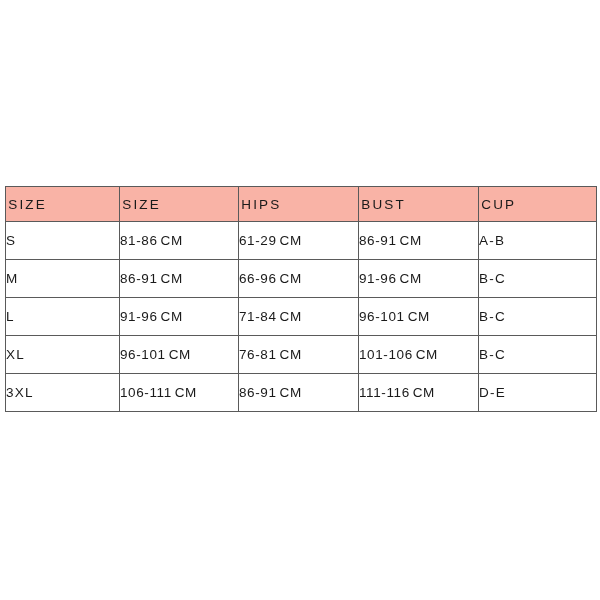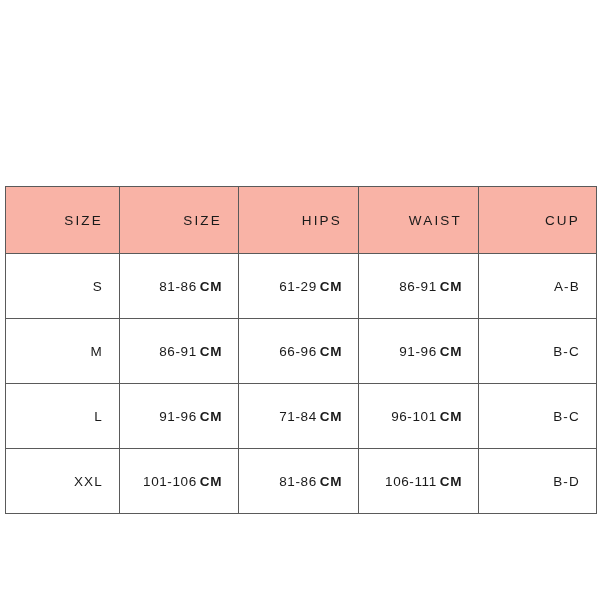--- a/index.html
+++ b/index.html
@@ -33,23 +33,23 @@
 
   table.size-chart col.c-size  { width: 114px; }
   table.size-chart col.c-bust  { width: 119px; }
   table.size-chart col.c-waist { width: 120px; }
   table.size-chart col.c-hips  { width: 120px; }
   table.size-chart col.c-cup   { width: 118px; }
 
   table.size-chart th,
   table.size-chart td {
     border: 1px solid #5a5a5a;
-    text-align: right;
+    text-align: left;
     vertical-align: middle;
-    padding: 16px;
+    padding: 0;
     color: #1a1a1a;
     font-weight: normal;
   }
 
   table.size-chart thead th {
     background: #f9b3a6;
     height: 34px;
     font-size: 13.5px;
     letter-spacing: 2.2px;
     text-indent: 2.2px;
@@ -69,41 +69,40 @@
   table.size-chart tbody td.cup-cell {
     letter-spacing: 1.2px;
   }
 
   .meas {
     white-space: nowrap;
   }
   .meas .unit {
     margin-left: 3px;
     letter-spacing: 0.6px;
-    font-weight: bold;
   }
 </style>
 </head>
 <body>
 
 <div id="size-chart-wrap">
   <table class="size-chart">
     <colgroup>
       <col class="c-size">
       <col class="c-bust">
       <col class="c-waist">
       <col class="c-hips">
       <col class="c-cup">
     </colgroup>
     <thead>
       <tr>
         <th>SIZE</th>
         <th>SIZE</th>
         <th>HIPS</th>
-        <th>WAIST</th>
+        <th>BUST</th>
         <th>CUP</th>
       </tr>
     </thead>
     <tbody>
       <tr>
         <td class="size-cell">S</td>
         <td><span class="meas"><span>81-86</span><span class="unit">CM</span></span></td>
         <td><span class="meas"><span>61-29</span><span class="unit">CM</span></span></td>
         <td><span class="meas"><span>86-91</span><span class="unit">CM</span></span></td>
         <td class="cup-cell">A-B</td>
@@ -116,21 +115,28 @@
         <td class="cup-cell">B-C</td>
       </tr>
       <tr>
         <td class="size-cell">L</td>
         <td><span class="meas"><span>91-96</span><span class="unit">CM</span></span></td>
         <td><span class="meas"><span>71-84</span><span class="unit">CM</span></span></td>
         <td><span class="meas"><span>96-101</span><span class="unit">CM</span></span></td>
         <td class="cup-cell">B-C</td>
       </tr>
       <tr>
-        <td class="size-cell">XXL</td>
+        <td class="size-cell">XL</td>
+        <td><span class="meas"><span>96-101</span><span class="unit">CM</span></span></td>
+        <td><span class="meas"><span>76-81</span><span class="unit">CM</span></span></td>
         <td><span class="meas"><span>101-106</span><span class="unit">CM</span></span></td>
-        <td><span class="meas"><span>81-86</span><span class="unit">CM</span></span></td>
+        <td class="cup-cell">B-C</td>
+      </tr>
+      <tr>
+        <td class="size-cell">3XL</td>
         <td><span class="meas"><span>106-111</span><span class="unit">CM</span></span></td>
-        <td class="cup-cell">B-D</td>
+        <td><span class="meas"><span>86-91</span><span class="unit">CM</span></span></td>
+        <td><span class="meas"><span>111-116</span><span class="unit">CM</span></span></td>
+        <td class="cup-cell">D-E</td>
       </tr>
     </tbody>
   </table>
 </div>
 
 </body></html>

